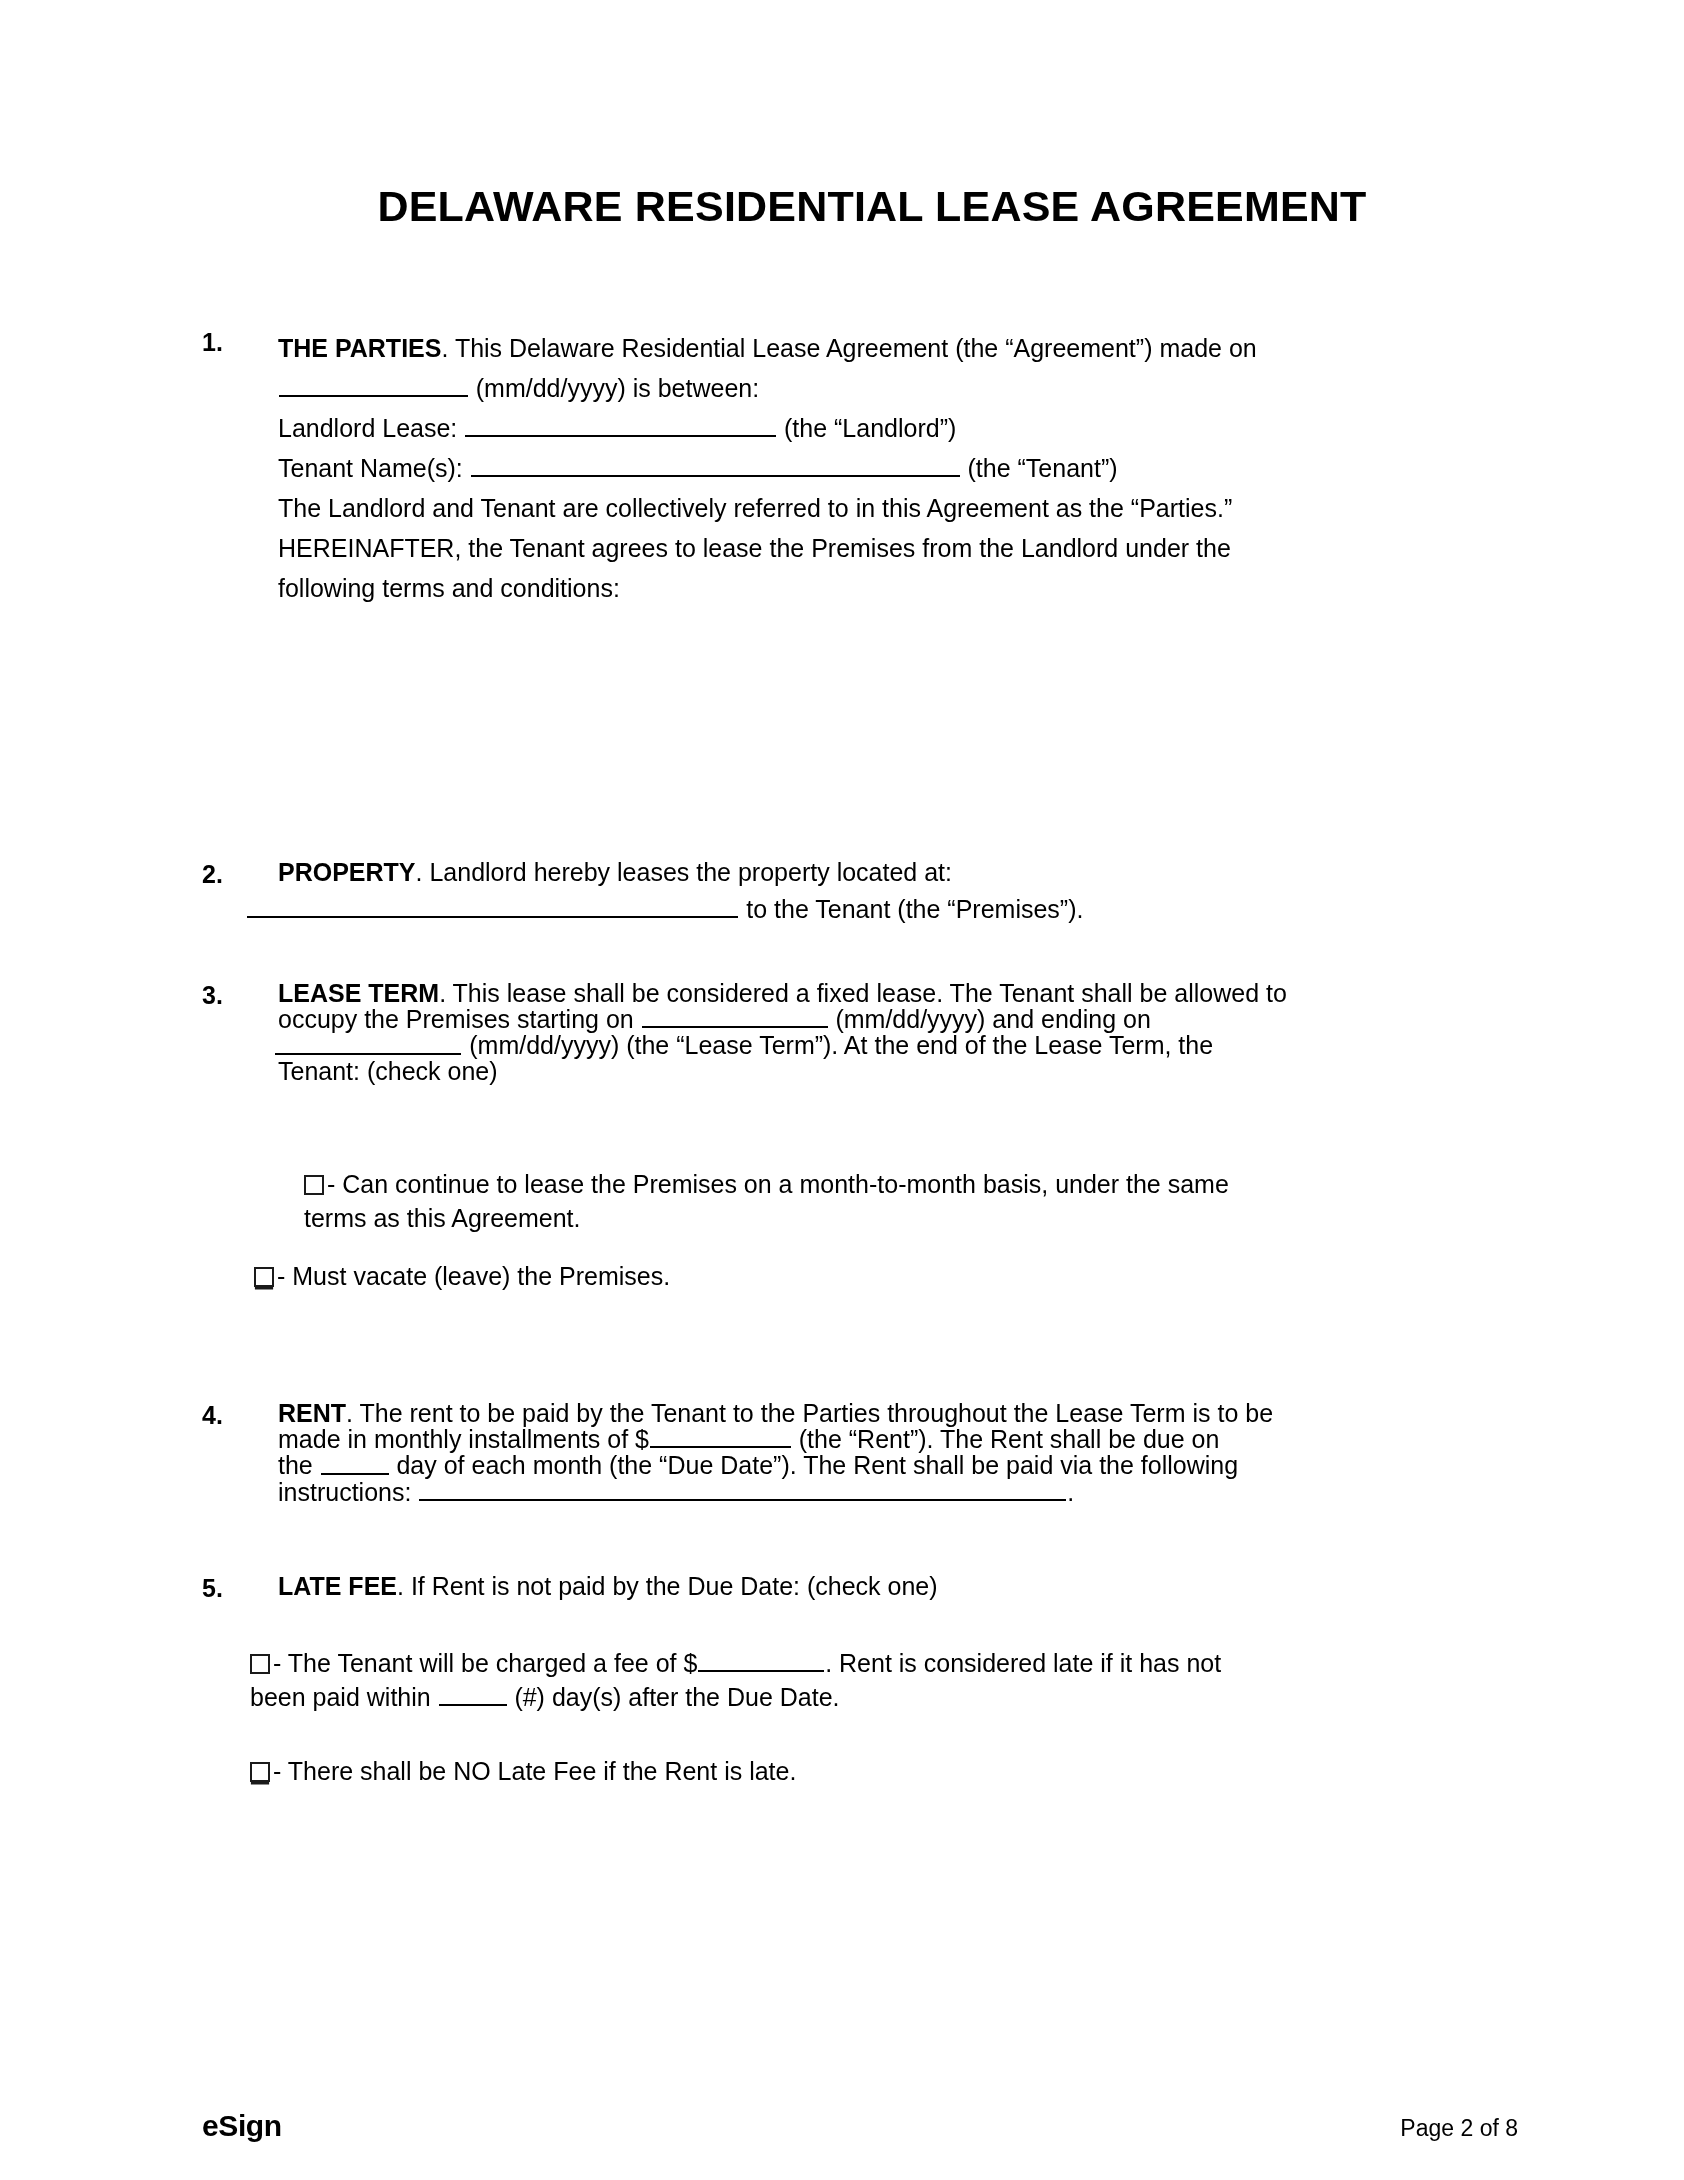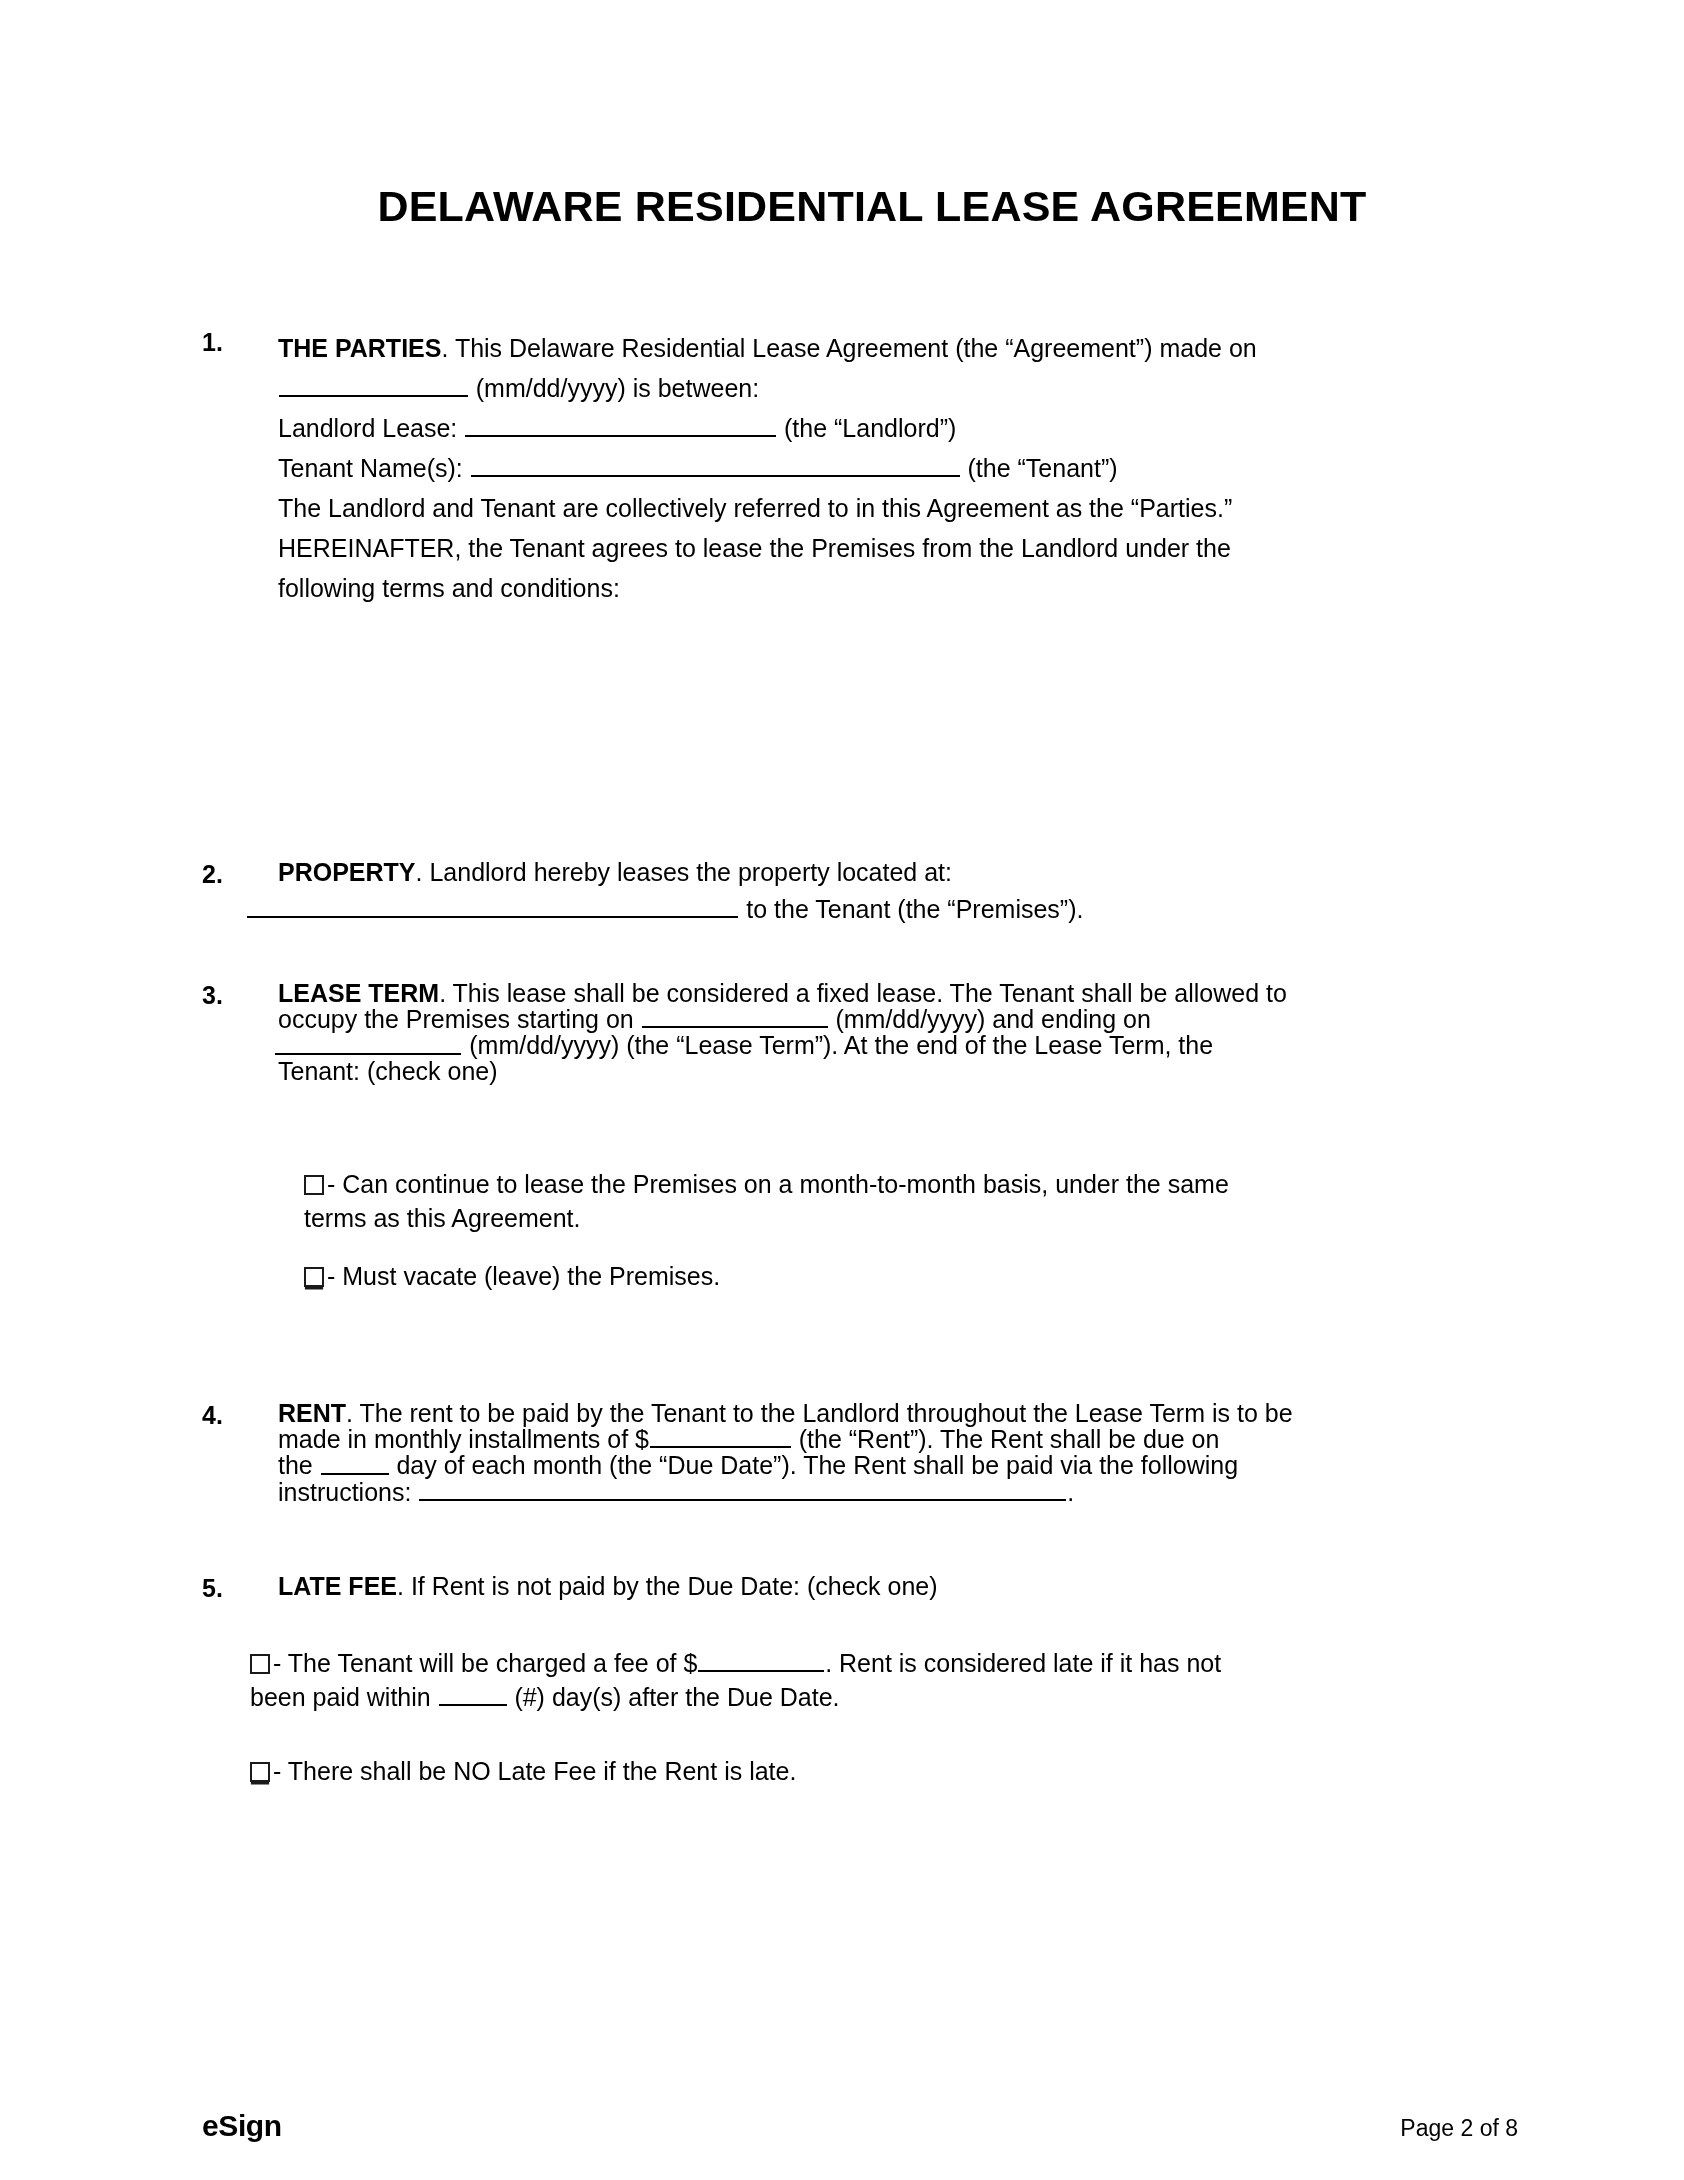--- a/index.html
+++ b/index.html
@@ -175,29 +175,29 @@
         <div><span class="blank b-end" style="margin-left:-2.6px;"></span> <span>(mm/dd/yyyy) (the “Lease Term”). At the end of the Lease Term, the</span></div>
         <div>Tenant: (check one)</div>
       </div>
     </div>
 
     <div class="section" style="top:1167px;">
       <div style="margin-left:102px;" class="check-block">
         <span class="cbox"></span><span>- Can continue to lease the Premises on a month-to-month basis, under the same</span>
         <div>terms as this Agreement.</div>
       </div>
-      <div style="margin-left:102px; margin-top:24px;" class="check-block">
+      <div style="margin-left:52px; margin-top:24px;" class="check-block">
         <span class="cbox shadow"></span><span>- Must vacate (leave) the Premises.</span>
       </div>
     </div>
 
     <div class="section" style="top:1401px;">
       <span class="sec-num">4.</span>
       <div class="sec-body tight">
-        <div><b>RENT</b><span>. The rent to be paid by the Tenant to the Landlord throughout the Lease  Term is to be</span></div>
+        <div><b>RENT</b><span>. The rent to be paid by the Tenant to the Parties throughout the Lease  Term is to be</span></div>
         <div><span>made in monthly installments of $</span><span class="blank b-rent"></span> <span>(the “Rent”). The Rent shall be due on</span></div>
         <div><span>the</span> <span class="blank b-day"></span> <span>day of each month (the “Due Date”). The Rent shall be paid via the following</span></div>
         <div><span>instructions:</span> <span class="blank b-instr"></span><span>.</span></div>
       </div>
     </div>
 
     <div class="section" style="top:1574px;">
       <span class="sec-num">5.</span>
       <div class="sec-body tight">
         <div><b>LATE FEE</b><span>. If Rent is not paid by the Due Date: (check one)</span></div>

